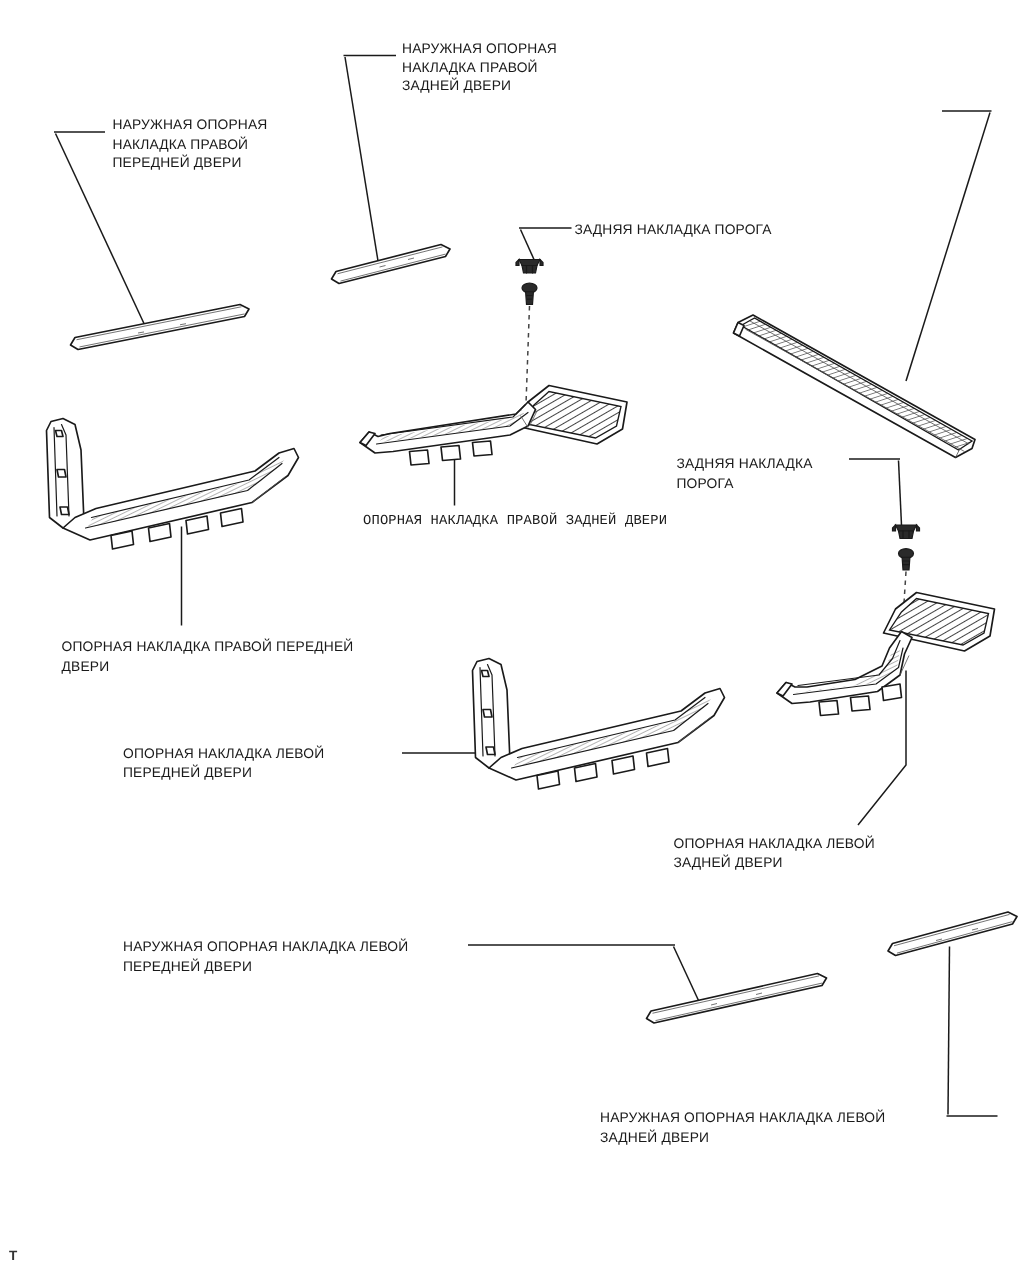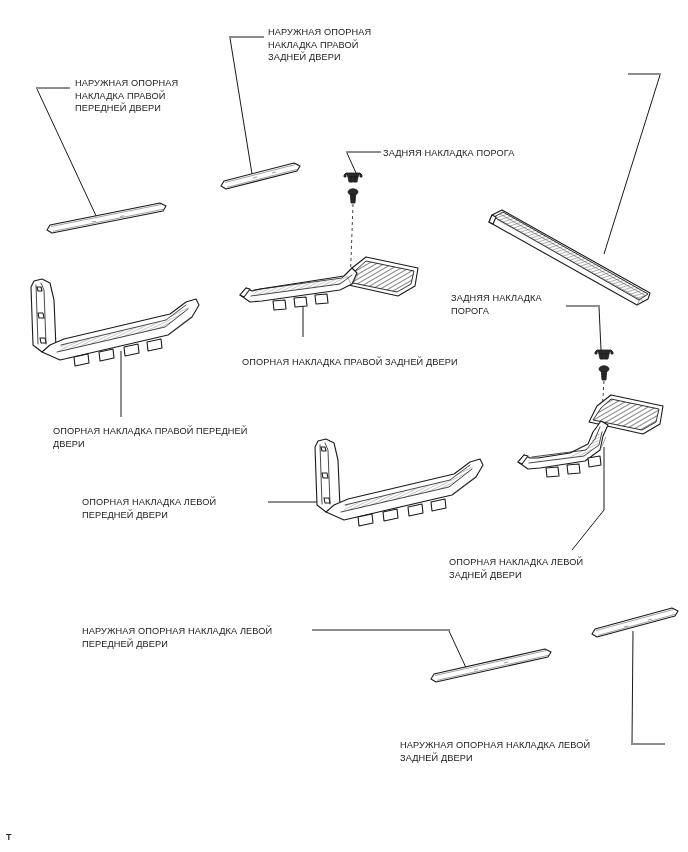--- a/index.html
+++ b/index.html
@@ -235,26 +235,26 @@
 НАКЛАДКА ПРАВОЙ
 ПЕРЕДНЕЙ ДВЕРИ</div>
 
   <div class="label" style="left:268px;top:26px;">НАРУЖНАЯ ОПОРНАЯ
 НАКЛАДКА ПРАВОЙ
 ЗАДНЕЙ ДВЕРИ</div>
 
 
   <div class="label" style="left:383px;top:147px;">ЗАДНЯЯ НАКЛАДКА ПОРОГА</div>
 
-  <div class="label" style="left:242px;top:356px;">ОПОРНАЯ НАКЛАДКА ПРАВОЙ ЗАДНЕЙ ДВЕРИ</div>
-
-  <div class="label" style="left:451px;top:292px;">ЗАДНЯЯ НАКЛАДКА
+  <div class="label" style="left:242px;top:341px;font-family:Liberation Mono, monospace;">ОПОРНАЯ НАКЛАДКА ПРАВОЙ ЗАДНЕЙ ДВЕРИ</div>
+
+  <div class="label" style="left:451px;top:303px;">ЗАДНЯЯ НАКЛАДКА
 ПОРОГА</div>
 
-  <div class="label" style="left:53px;top:425px;">ОПОРНАЯ НАКЛАДКА ПРАВОЙ ПЕРЕДНЕЙ
+  <div class="label" style="left:41px;top:425px;">ОПОРНАЯ НАКЛАДКА ПРАВОЙ ПЕРЕДНЕЙ
 ДВЕРИ</div>
 
   <div class="label" style="left:82px;top:496px;">ОПОРНАЯ НАКЛАДКА ЛЕВОЙ
 ПЕРЕДНЕЙ ДВЕРИ</div>
 
   <div class="label" style="left:449px;top:556px;">ОПОРНАЯ НАКЛАДКА ЛЕВОЙ
 ЗАДНЕЙ ДВЕРИ</div>
 
   <div class="label" style="left:82px;top:625px;">НАРУЖНАЯ ОПОРНАЯ НАКЛАДКА ЛЕВОЙ
 ПЕРЕДНЕЙ ДВЕРИ</div>

